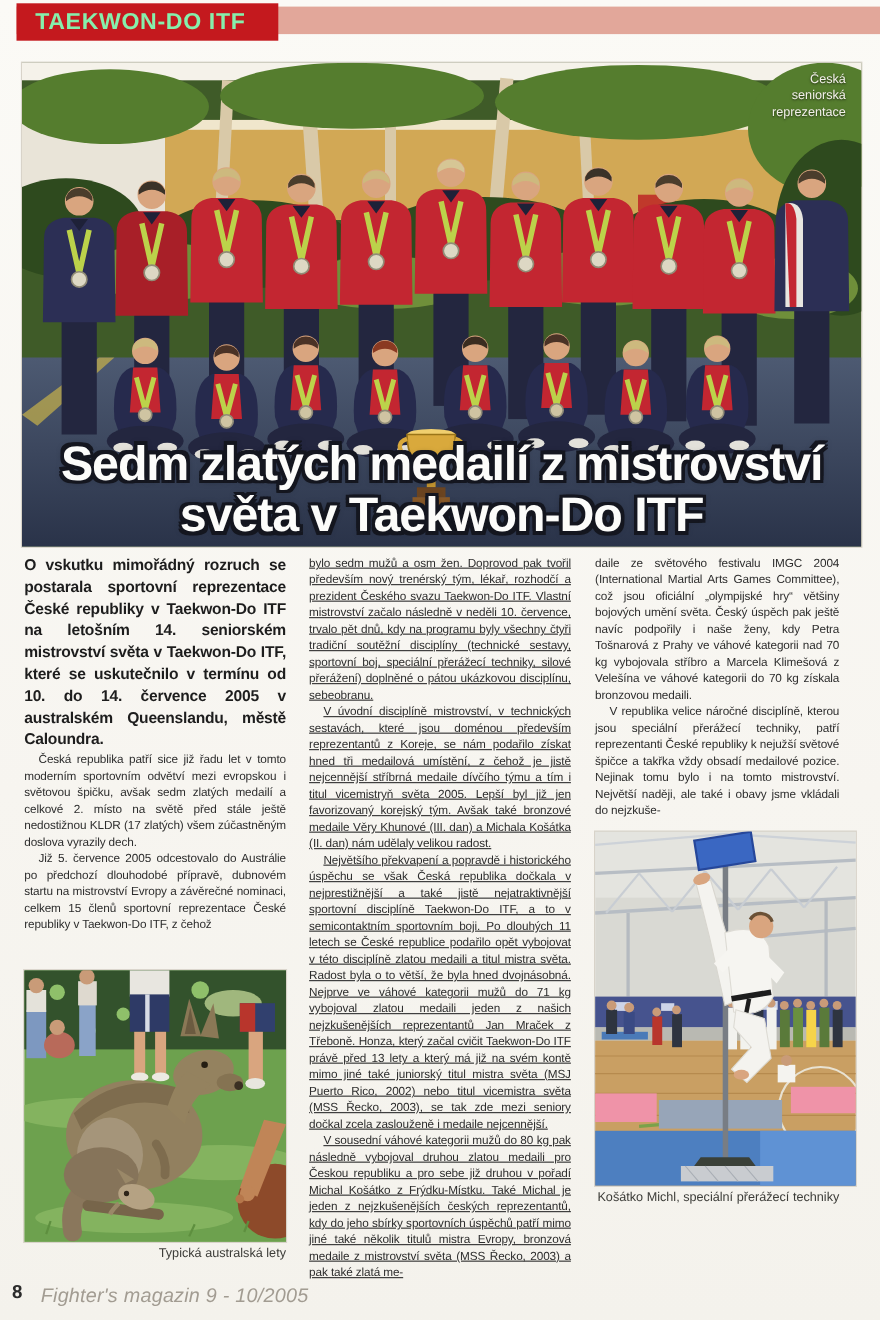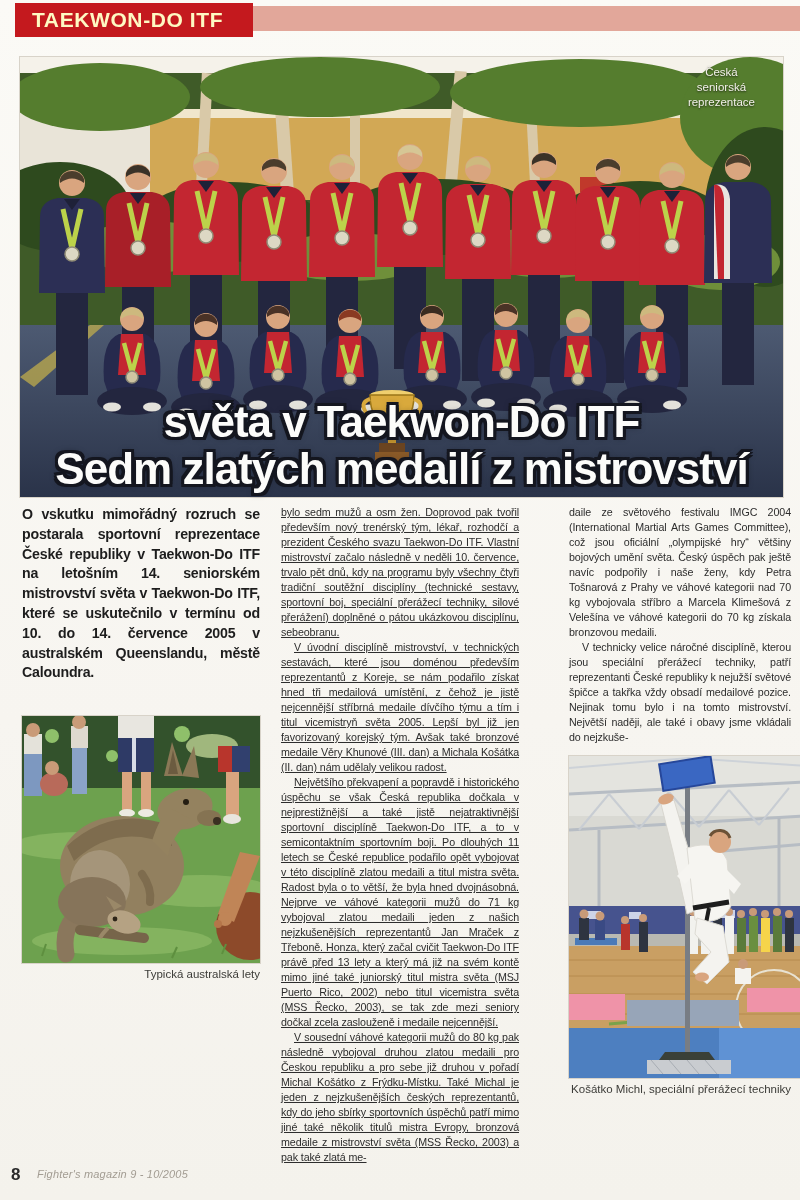--- a/index.html
+++ b/index.html
@@ -4,53 +4,53 @@
 <style>
   html,body{margin:0;padding:0;background:#ffffff;}
   #page{
     position:relative;width:800px;height:1200px;overflow:hidden;
     background:linear-gradient(180deg,#fbfaf6 0%,#f7f5f0 60%,#f4f2ec 100%);
     font-family:"Liberation Sans","DejaVu Sans",sans-serif;
   }
   
   .banner-strip{position:absolute;left:15px;right:0;top:6px;height:25px;}
   .banner-box{position:absolute;left:15px;top:3px;width:238px;height:34px;display:flex;align-items:center;}
-  .banner-title{font-size:21px;font-weight:800;letter-spacing:.6px;color:#fef9c3;padding-left:17px;white-space:nowrap;}
+  .banner-title{font-size:21px;font-weight:800;letter-spacing:.6px;color:#86efac;padding-left:17px;white-space:nowrap;}
   
   .team-photo{position:absolute;left:20px;top:57px;width:763px;height:440px;box-shadow:0 0 0 1px #d8d3c9;}
   .team-photo svg{display:block;}
   .photo-credit{
-    position:absolute;top:8px;right:28px;text-align:center;color:#f3f1ea;font-size:11.5px;line-height:15px;
+    position:absolute;top:8px;right:14px;text-align:right;color:#f3f1ea;font-size:11.5px;line-height:15px;
     white-space:pre-line;text-shadow:0 1px 2px rgba(20,25,15,.8);
   }
   
   .headline{position:absolute;left:20px;width:763px;top:398px;text-align:center;
     font-weight:800;font-size:44px;line-height:47px;letter-spacing:-1px;color:#fcfcfa;
     text-shadow:-3px -3px 0 #14161f,3px -3px 0 #14161f,-3px 3px 0 #14161f,3px 3px 0 #14161f,
                 -3px 0 0 #14161f,3px 0 0 #14161f,0 -3px 0 #14161f,0 3px 0 #14161f,0 0 7px rgba(10,12,18,.6);
   }
   
   .col{position:absolute;top:505px;font-size:10.7px;line-height:15px;letter-spacing:-.1px;
        color:#2d2d2d;text-align:justify;}
   #col1{left:22px;width:238px;}
   #col2{left:281px;width:238px;text-decoration:underline;}
-  #col3{left:541px;width:222px;margin-left:28px;}
+  #col3{left:541px;width:222px;}
   .col p{margin:0;text-indent:13px;}
   .col p.cont{text-indent:0;}
   .lead{font-weight:bold;font-size:14.2px;line-height:19.8px;color:#1d1d1d;text-indent:0 !important;
         letter-spacing:-.2px;margin-bottom:1px !important;}
   .inline-photo{display:block;box-shadow:0 0 0 1px #d8d3c9;}
   .kangaroo-photo{margin-top:33px;}
   .michl-photo{margin-top:11px;}
   .photo-caption{font-size:11.5px;line-height:14px;color:#3c3c38;text-align:right;margin-top:4px;letter-spacing:0;}
   .after-caption{margin-top:8px;}
   
   .footer{position:absolute;left:0;top:1163px;width:800px;height:26px;}
   .page-number{position:absolute;left:11px;top:2px;font-size:17px;font-weight:bold;color:#2b2b2b;}
-  .footer-title{position:absolute;left:37px;top:5px;font-size:11px;font-style:italic;color:#a29c92;letter-spacing:.2px;}
+  .footer-title{position:absolute;left:37px;top:5px;font-size:18px;font-style:italic;color:#a29c92;letter-spacing:.2px;}
 </style>
 </head>
 <body>
 
 <div id="page">
 
   <div class="banner-strip" style="background:#e2a79a;"></div>
   <div class="banner-box" style="background:#c4191e;">
     <span class="banner-title">TAEKWON-DO ITF</span>
   </div>
@@ -158,26 +158,28 @@
         <rect x="-13" y="50" width="26" height="9" fill="#6b4420"></rect>
         <rect x="-17" y="59" width="34" height="11" fill="#8a5a28"></rect>
       </g>
     </svg>
     <div class="photo-credit">Česká
 seniorská
 reprezentace</div>
   </div>
 
   <div class="headline">
+    <div>Sedm zlatých medailí z mistrovství</div>
     <div>světa v Taekwon-Do ITF</div>
-    <div>Sedm zlatých medailí z mistrovství</div>
   </div>
 
   <div class="col" id="col1">
     <p class="lead">O vskutku mimořádný rozruch se postarala sportovní reprezentace České republiky v Taekwon-Do ITF na letošním 14. seniorském mistrovství světa v Taekwon-Do ITF, které se uskutečnilo v termínu od 10. do 14. července 2005 v australském Queenslandu, městě Caloundra.</p>
+    <p>Česká republika patří sice již řadu let v tomto moderním sportovním odvětví mezi evropskou i světovou špičku, avšak sedm zlatých medailí a celkové 2. místo na světě před stále ještě nedostižnou KLDR (17 zlatých) všem zúčastněným doslova vyrazily dech.</p>
+    <p>Již 5. července 2005 odcestovalo do Austrálie po předchozí dlouhodobé přípravě, dubnovém startu na mistrovství Evropy a závěrečné nominaci, celkem 15 členů sportovní reprezentace České republiky v Taekwon-Do ITF, z čehož</p>
     <svg class="inline-photo kangaroo-photo" width="238" height="247" viewBox="0 0 238 247">
       <rect width="238" height="247" fill="#6da14e"></rect>
       <rect width="238" height="72" fill="#33522c"></rect>
       <g fill="#8fc06a">
           <circle cx="30" cy="20" r="7"></circle>
           <circle cx="90" cy="40" r="6"></circle>
           <circle cx="160" cy="18" r="8"></circle>
           <circle cx="210" cy="48" r="6"></circle>
           <circle cx="60" cy="55" r="5"></circle>
         </g>
@@ -250,21 +252,21 @@
 
   <div class="col" id="col2">
     <p class="cont">bylo sedm mužů a osm žen. Doprovod pak tvořil především nový trenérský tým, lékař, rozhodčí a prezident Českého svazu Taekwon-Do ITF. Vlastní mistrovství začalo následně v neděli 10. července, trvalo pět dnů, kdy na programu byly všechny čtyři tradiční soutěžní disciplíny (technické sestavy, sportovní boj, speciální přerážecí techniky, silové přerážení) doplněné o pátou ukázkovou disciplínu, sebeobranu.</p>
     <p>V úvodní disciplíně mistrovství, v technických sestavách, které jsou doménou především reprezentantů z Koreje, se nám podařilo získat hned tři medailová umístění, z čehož je jistě nejcennější stříbrná medaile dívčího týmu a tím i titul vicemistryň světa 2005. Lepší byl již jen favorizovaný korejský tým. Avšak také bronzové medaile Věry Khunové (III. dan) a Michala Košátka (II. dan) nám udělaly velikou radost.</p>
     <p>Největšího překvapení a popravdě i historického úspěchu se však Česká republika dočkala v nejprestižnější a také jistě nejatraktivnější sportovní disciplíně Taekwon-Do ITF, a to v semicontaktním sportovním boji. Po dlouhých 11 letech se České republice podařilo opět vybojovat v této disciplíně zlatou medaili a titul mistra světa. Radost byla o to větší, že byla hned dvojnásobná. Nejprve ve váhové kategorii mužů do 71 kg vybojoval zlatou medaili jeden z našich nejzkušenějších reprezentantů Jan Mraček z Třeboně. Honza, který začal cvičit Taekwon-Do ITF právě před 13 lety a který má již na svém kontě mimo jiné také juniorský titul mistra světa (MSJ Puerto Rico, 2002) nebo titul vicemistra světa (MSS Řecko, 2003), se tak zde mezi seniory dočkal zcela zaslouženě i medaile nejcennější.</p>
     <p>V sousední váhové kategorii mužů do 80 kg pak následně vybojoval druhou zlatou medaili pro Českou republiku a pro sebe již druhou v pořadí Michal Košátko z Frýdku-Místku. Také Michal je jeden z nejzkušenějších českých reprezentantů, kdy do jeho sbírky sportovních úspěchů patří mimo jiné také několik titulů mistra Evropy, bronzová medaile z mistrovství světa (MSS Řecko, 2003) a pak také zlatá me-</p>
   </div>
 
   <div class="col" id="col3">
     <p class="cont">daile ze světového festivalu IMGC 2004 (International Martial Arts Games Committee), což jsou oficiální „olympijské hry“ většiny bojových umění světa. Český úspěch pak ještě navíc podpořily i naše ženy, kdy Petra Tošnarová z Prahy ve váhové kategorii nad 70 kg vybojovala stříbro a Marcela Klimešová z Velešína ve váhové kategorii do 70 kg získala bronzovou medaili.</p>
-    <p>V technicky velice náročné disciplíně, kterou jsou speciální přerážecí techniky, patří reprezentanti České republiky k nejužší světové špičce a takřka vždy obsadí medailové pozice. Nejinak tomu bylo i na tomto mistrovství. Největší naději, ale také i obavy jsme vkládali do nejzkuše-</p>
+    <p>V republika velice náročné disciplíně, kterou jsou speciální přerážecí techniky, patří reprezentanti České republiky k nejužší světové špičce a takřka vždy obsadí medailové pozice. Nejinak tomu bylo i na tomto mistrovství. Největší naději, ale také i obavy jsme vkládali do nejzkuše-</p>
     <svg class="inline-photo michl-photo" width="237" height="322" viewBox="0 0 237 322">
       <rect width="237" height="322" fill="#d9d9d3"></rect>
       <rect width="237" height="60" fill="#e4e4df"></rect>
       <path d="M0,12 L120,2 L237,10" stroke="#cdd2d8" stroke-width="2" fill="none"></path>
       <g stroke="#b7bdc4" stroke-width="3" fill="none">
         <path d="M0,38 L237,26"></path>
           <path d="M0,74 L237,60"></path>
           <path d="M118,98 L237,88"></path>
       </g>
       <g stroke="#c8cdd3" stroke-width="2">

